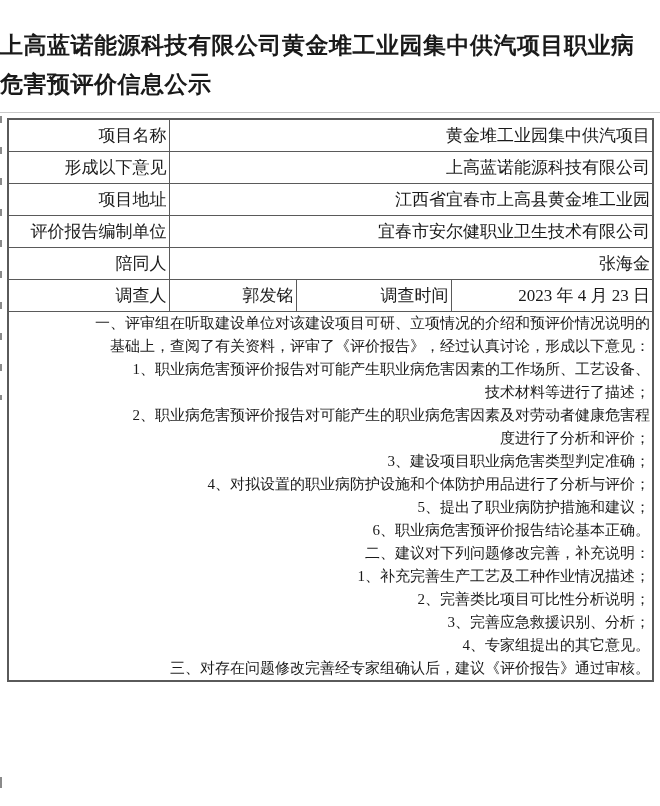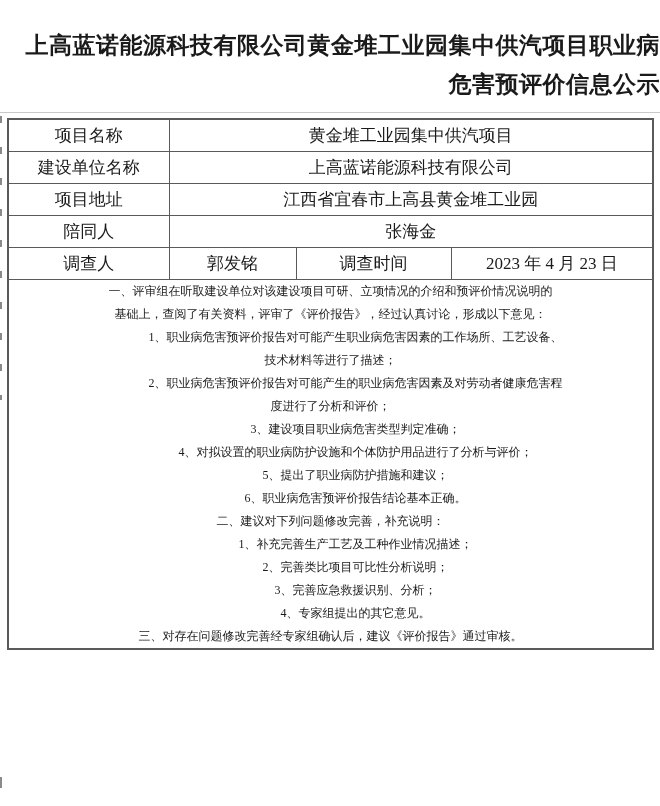--- a/index.html
+++ b/index.html
@@ -10,21 +10,21 @@
     background: #ffffff;
     font-family: "Liberation Serif", "DejaVu Serif", serif;
     color: #1a1a1a;
     overflow: hidden;
   }
   .title {
     position: absolute;
     top: 26px;
     left: 0;
     width: 660px;
-    text-align: right;
+    text-align: left;
     font-weight: bold;
     font-size: 23px;
     line-height: 39px;
     letter-spacing: 0.5px;
   }
   .title-sep {
     position: absolute;
     top: 112px;
     left: 0;
     width: 660px;
@@ -35,38 +35,38 @@
     position: absolute;
     top: 118px;
     left: 7px;
     width: 645px;
     border-collapse: collapse;
     table-layout: fixed;
     border: 2px solid #5a5a5a;
   }
   table.info td {
     border: 1px solid #5a5a5a;
-    text-align: center;
+    text-align: right;
     vertical-align: middle;
     font-size: 17px;
     padding: 0 2px;
     height: 31px;
     overflow: hidden;
     white-space: nowrap;
     margin-left: 23px;
   }
   td.opinions-cell {
     height: 384px;
     vertical-align: top;
     text-align: left;
     padding: 4px 6px 0 7px;
     white-space: normal;
   }
   .op-line {
-    font-size: 12px;
+    font-size: 15px;
     line-height: 23px;
     white-space: nowrap;
   }
   .op-line.indent { padding-left: 50px; font-family: Liberation Serif, serif; }
   .edge-dashes {
     position: absolute;
     left: 0;
     top: 116px;
     width: 2px;
     height: 284px;
@@ -101,26 +101,30 @@
         <col style="width:127px">
         <col style="width:155px">
         <col style="width:202px">
     </colgroup>
     <tbody>
       <tr>
         <td>项目名称</td>
         <td colspan="3">黄金堆工业园集中供汽项目</td>
       </tr>
       <tr>
-        <td>建设单位名称</td>
+        <td>形成以下意见</td>
         <td colspan="3">上高蓝诺能源科技有限公司</td>
       </tr>
       <tr>
         <td>项目地址</td>
         <td colspan="3">江西省宜春市上高县黄金堆工业园</td>
+      </tr>
+      <tr>
+        <td>评价报告编制单位</td>
+        <td colspan="3">宜春市安尔健职业卫生技术有限公司</td>
       </tr>
       <tr>
         <td>陪同人</td>
         <td colspan="3">张海金</td>
       </tr>
       <tr>
         <td>调查人</td>
         <td>郭发铭</td>
         <td>调查时间</td>
         <td>2023 年 4 月 23 日</td>

